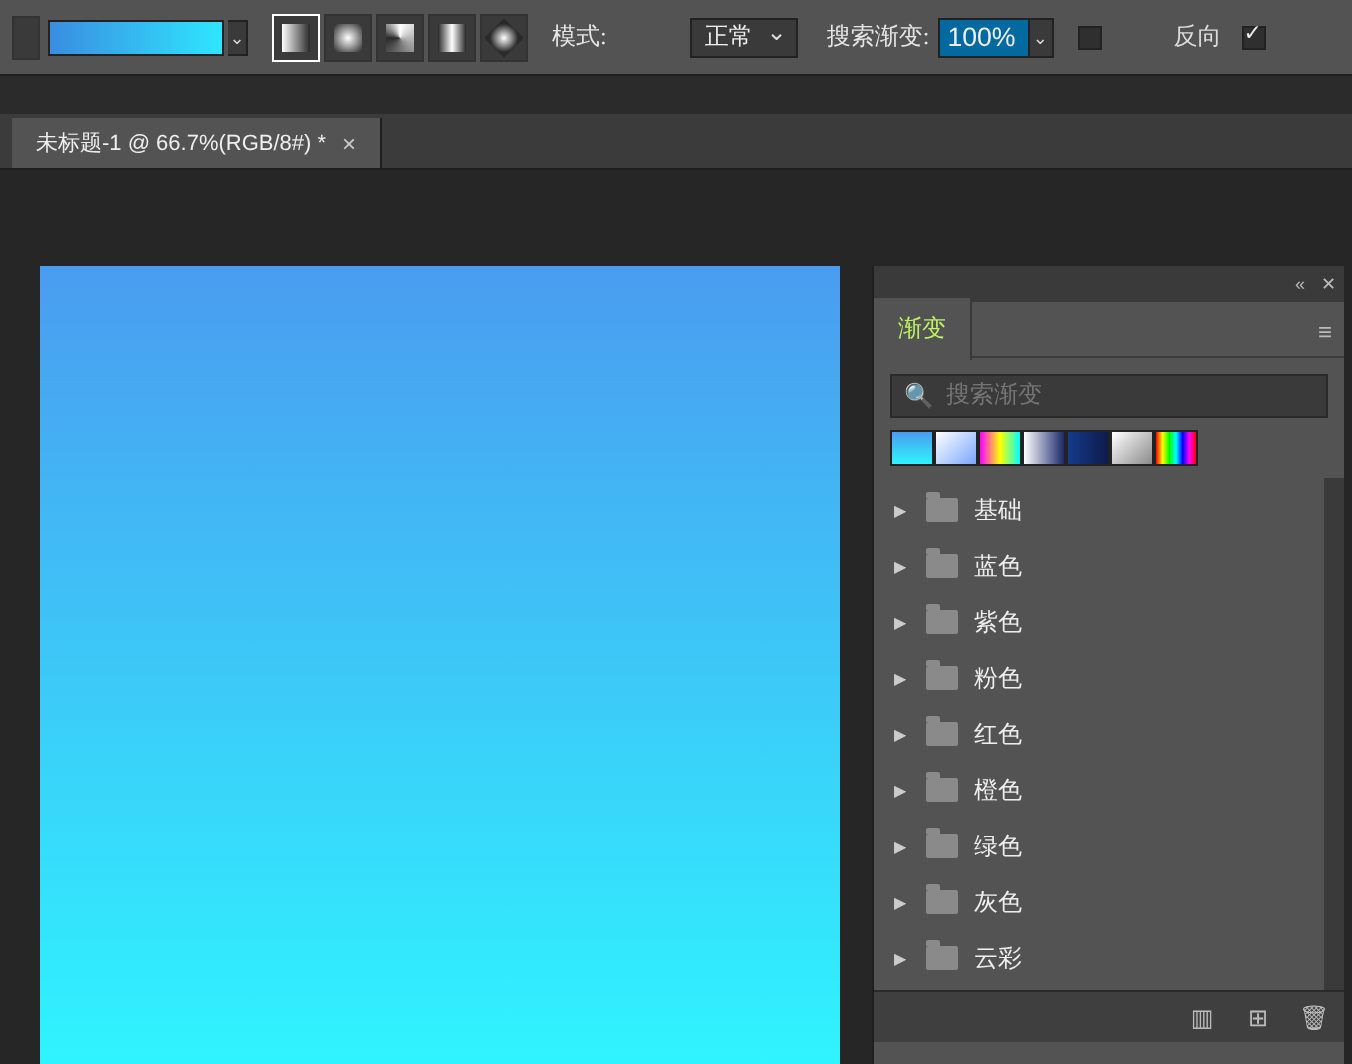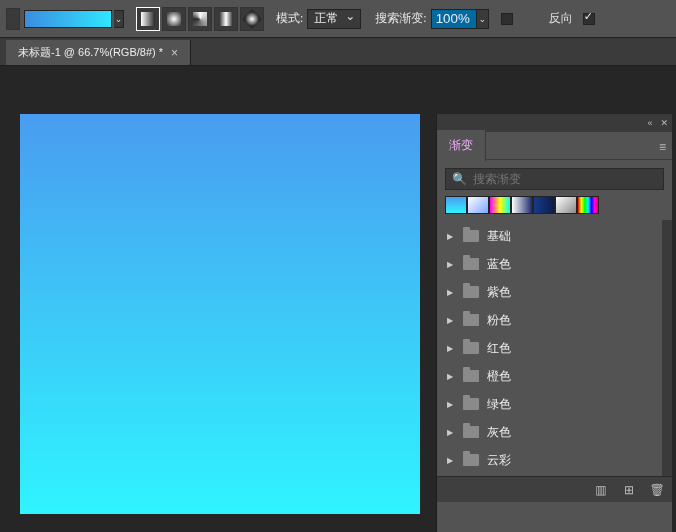--- a/index.html
+++ b/index.html
@@ -13,48 +13,48 @@
   .grad-type-group { display: flex; gap: 2px; margin-right: 12px; }
   .grad-type { width: 24px; height: 24px; border: 1px solid #333; background: #3a3a3a; display: flex; align-items: center; justify-content: center; }
   .grad-type.active { border: 1px solid #fff; }
   .gt-inner { width: 14px; height: 14px; }
   .gt-linear { background: linear-gradient(90deg, #fff, #2a2a2a); }
   .gt-radial { background: radial-gradient(circle at center, #fff, #2a2a2a); }
   .gt-angle { background: conic-gradient(#fff 0deg, #2a2a2a 270deg, #fff 360deg); }
   .gt-reflect { background: linear-gradient(90deg, #2a2a2a, #fff, #2a2a2a); }
   .gt-diamond { background: radial-gradient(closest-side, #fff, #2a2a2a); transform: rotate(45deg); }
   .label { color: #e6e6e6; margin-right: 4px; font-family: Liberation Serif, serif; }
-  .select { background: #3a3a3a; border: 1px solid #222; color: #eee; padding: 2px 22px 2px 6px; height: 20px; display: inline-flex; align-items: center; position: relative; margin-right: 14px; }
+  .select { background: #3a3a3a; border: 1px solid #222; color: #eee; padding: 2px 22px 2px 6px; height: 20px; display: inline-flex; align-items: center; position: relative; margin-right: 14px; margin-left: 38px; }
   .select::after { content: "⌄"; position: absolute; right: 5px; top: -1px; font-size: 12px; color: #ddd; }
   .opacity-input { background: #0369a1; border: 1px solid #222; color: #eee; width: 46px; height: 20px; padding: 0 4px; text-align: left; }
   .opacity-caret { width: 12px; height: 20px; display: inline-flex; align-items: center; justify-content: center; font-size: 9px; border: 1px solid #222; border-left: none; background: #3a3a3a; margin-right: 12px; }
   .checkbox { width: 12px; height: 12px; background: #2f2f2f; border: 1px solid #222; display: inline-block; margin-right: 4px; vertical-align: middle; position: relative; }
   .checkbox.checked::after { content: "✓"; position: absolute; top: -4px; left: 0; font-size: 11px; color: #eee; }
   .chk-group { display: inline-flex; align-items: center; margin-right: 10px; gap: 32px; }
   
   
-  .tabbar { height: 28px; background: #3b3b3b; border-bottom: 1px solid #1f1f1f; display: flex; align-items: flex-end; }
+  .tabbar { height: 28px; background: #3b3b3b; border-bottom: 1px solid #1f1f1f; display: flex; align-items: flex-end; margin-top: 19px; }
   .doc-tab { background: #535353; color: #eee; padding: 5px 12px; font-size: 11px; border-right: 1px solid #1f1f1f; display: flex; align-items: center; gap: 8px; margin-left: 6px; }
   .doc-tab .close { color: #ccc; font-size: 12px; }
   
   
   .main { height: calc(532px - 38px - 28px); display: flex; background: #262626; }
   .canvas-area { flex: 1; position: relative; }
   .canvas { position: absolute; top: 48px; left: 20px; width: 400px; height: 400px; background: linear-gradient(180deg, #4a9cf0, #2ff4ff); }
   
   
   .right-panel { width: 236px; background: #535353; border-left: 1px solid #1f1f1f; display: flex; flex-direction: column; margin-top: 48px; margin-right: 4px;}
   .panel-titlebar { height: 18px; background: #3a3a3a; display: flex; align-items: center; justify-content: flex-end; padding: 0 4px; gap: 8px; }
   .panel-titlebar span { font-size: 9px; color: #bbb; }
   .panel-tabs { height: 28px; display: flex; align-items: center; padding: 0; border-bottom: 1px solid #3a3a3a; background: #535353; position: relative;}
-  .panel-tab { padding: 7px 12px; color: #f0abfc; font-size: 12px; background: #535353; border-right: 1px solid #3a3a3a; }
+  .panel-tab { padding: 7px 12px; color: #bef264; font-size: 12px; background: #535353; border-right: 1px solid #3a3a3a; }
   .panel-hamburger { position: absolute; right: 6px; top: 8px; color: #bbb; font-size: 12px; }
   .panel-search { padding: 8px 8px 6px 8px; }
   .search-field { display: flex; align-items: center; background: #3a3a3a; border: 1px solid #2a2a2a; height: 22px; padding: 0 6px; gap: 6px; }
-  .search-field input { background: transparent; border: none; color: #bef264; font-size: 12px; outline: none; width: 100%; }
+  .search-field input { background: transparent; border: none; color: #bef264; font-size: 12px; outline: none; width: 100%; font-family: Liberation Mono, monospace; }
   .swatch-row { display: flex; padding: 0 8px 6px 8px; gap: 0; }
   .swatch { width: 22px; height: 18px; border: 1px solid #222; }
   .sw0 { background: linear-gradient(180deg,#4a9cf0,#2ff4ff); }
   .sw1 { background: linear-gradient(135deg,#fff,#7aa6ff); }
   .sw2 { background: linear-gradient(90deg,#f0f,#ff0,#0ff); }
   .sw3 { background: linear-gradient(90deg,#fff,#1b2a6b); }
   .sw4 { background: linear-gradient(90deg,#163a8a,#0c1c4a); }
   .sw5 { background: linear-gradient(135deg,#fff,#8a8a8a); }
   .sw6 { background: linear-gradient(90deg,#f00,#ff0,#0f0,#0ff,#00f,#f0f,#f00); }
   .folder-list { flex: 1; overflow: hidden; padding: 2px 0; }

